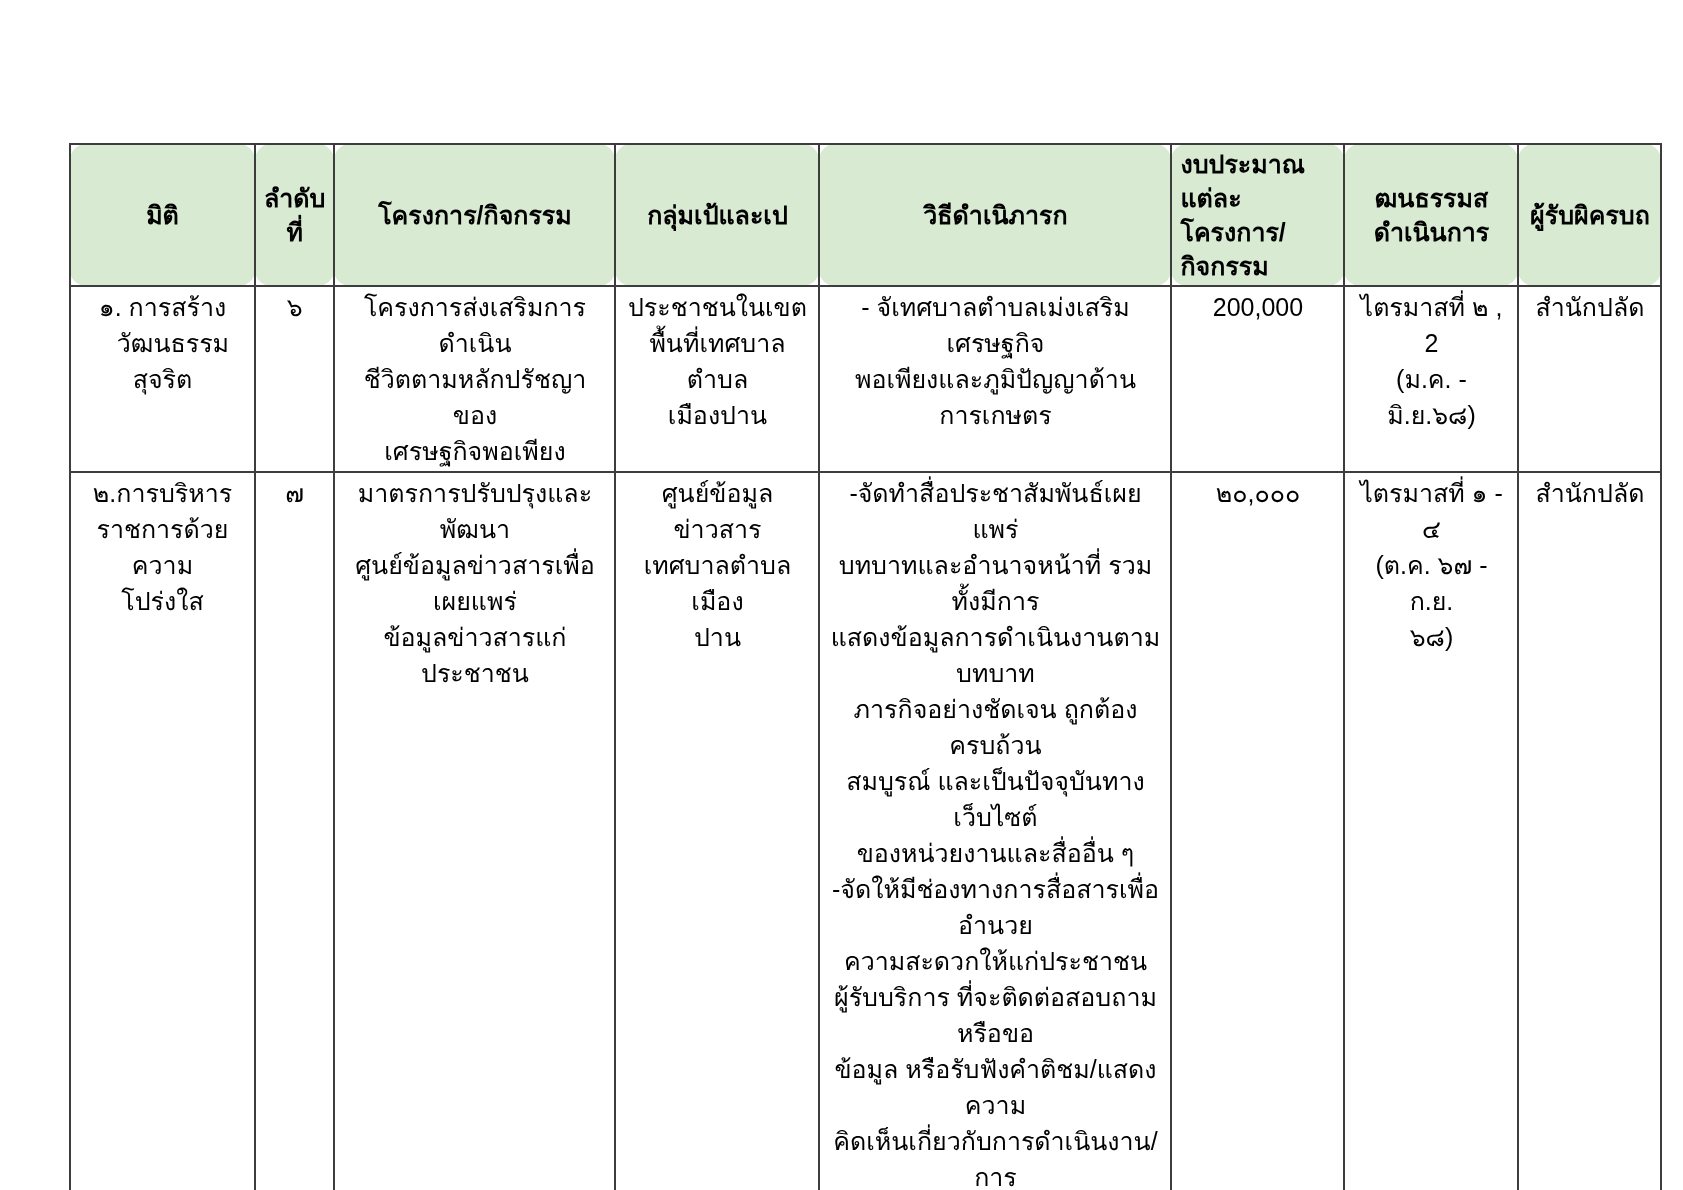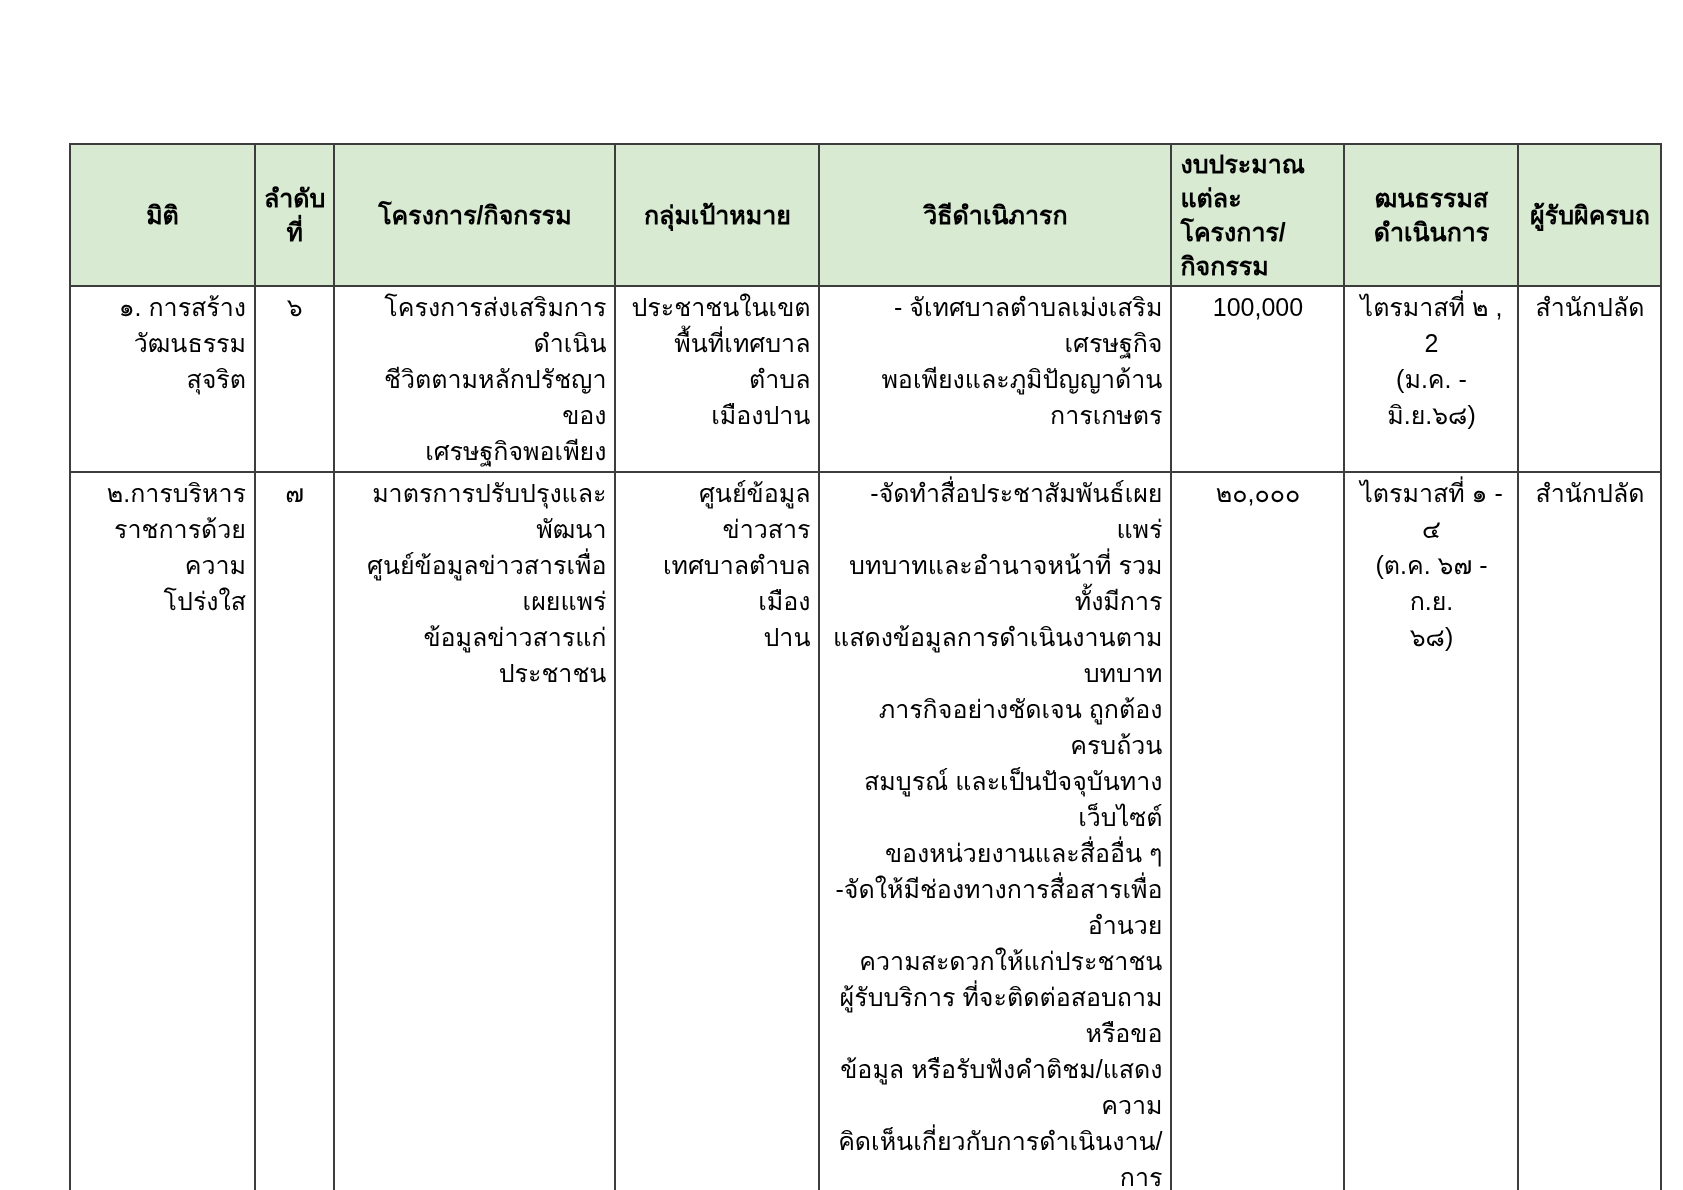--- a/index.html
+++ b/index.html
@@ -33,28 +33,29 @@
     white-space: pre-line;
     overflow: hidden;
     word-break: normal;
   }
   table.plan th {
     background: #d9ead3;
     font-weight: bold;
     text-align: center;
     vertical-align: middle;
     line-height: 34px;
+    border-radius: 16px;
   }
   table.plan th.h-budget {
     text-align: left;
   }
   tr.header-row { height: 75px; }
   tr.data-row-1 { height: 110px; }
   tr.data-row-2 { height: 619px; }
-  td.ta-left   { text-align: right; border-radius: 22px; }
+  td.ta-left   { text-align: center; border-radius: 22px; }
   td.ta-center { text-align: center; }
 </style>
 </head>
 <body>
 
 <div class="page">
   <table class="plan">
     <colgroup>
       <col style="width:185px">
       <col style="width:66px">
@@ -64,21 +65,21 @@
       <col style="width:173px">
       <col style="width:174px">
       <col style="width:143px">
     </colgroup>
     <thead>
       <tr class="header-row">
         <th>มิติ</th>
         <th>ลำดับ
 ที่</th>
         <th>โครงการ/กิจกรรม</th>
-        <th>กลุ่มเป้าหมาย</th>
+        <th>กลุ่มเป้และเป</th>
         <th>วิธีดำเนิภารก</th>
         <th class="h-budget">งบประมาณแต่ละ
 โครงการ/กิจกรรม</th>
         <th>ฒนธรรมส
 ดำเนินการ</th>
         <th>ผู้รับผิครบถ</th>
       </tr>
     </thead>
     <tbody>
       <tr class="data-row-1">
@@ -86,21 +87,21 @@
 &nbsp;&nbsp;&nbsp;วัฒนธรรมสุจริต</td>
         <td class="ta-center">๖</td>
         <td class="ta-left">โครงการส่งเสริมการดำเนิน
 ชีวิตตามหลักปรัชญาของ
 เศรษฐกิจพอเพียง</td>
         <td class="ta-left">ประชาชนในเขต
 พื้นที่เทศบาลตำบล
 เมืองปาน</td>
         <td class="ta-left">- จัเทศบาลตำบลเม่งเสริมเศรษฐกิจ
 พอเพียงและภูมิปัญญาด้านการเกษตร</td>
-        <td class="ta-center">100,000</td>
+        <td class="ta-center">200,000</td>
         <td class="ta-center">ไตรมาสที่ ๒ , 2
 (ม.ค. - มิ.ย.๖๘)</td>
         <td class="ta-center">สำนักปลัด</td>
       </tr>
       <tr class="data-row-2">
         <td class="ta-left">๒.การบริหาร
 ราชการด้วยความ
 โปร่งใส</td>
         <td class="ta-center">๗</td>
         <td class="ta-left">มาตรการปรับปรุงและพัฒนา

